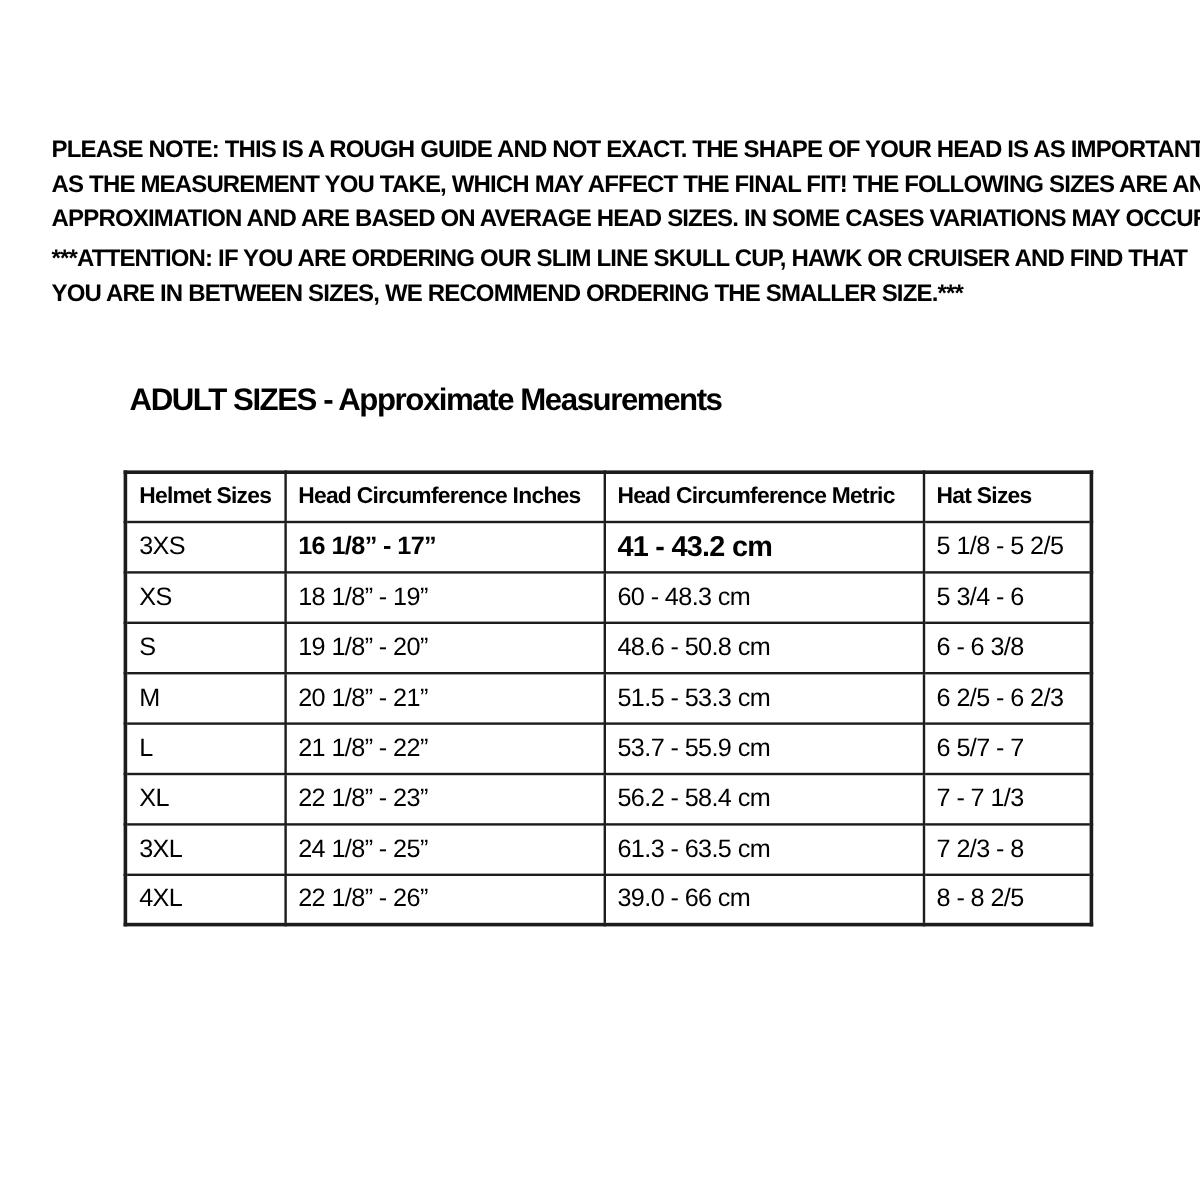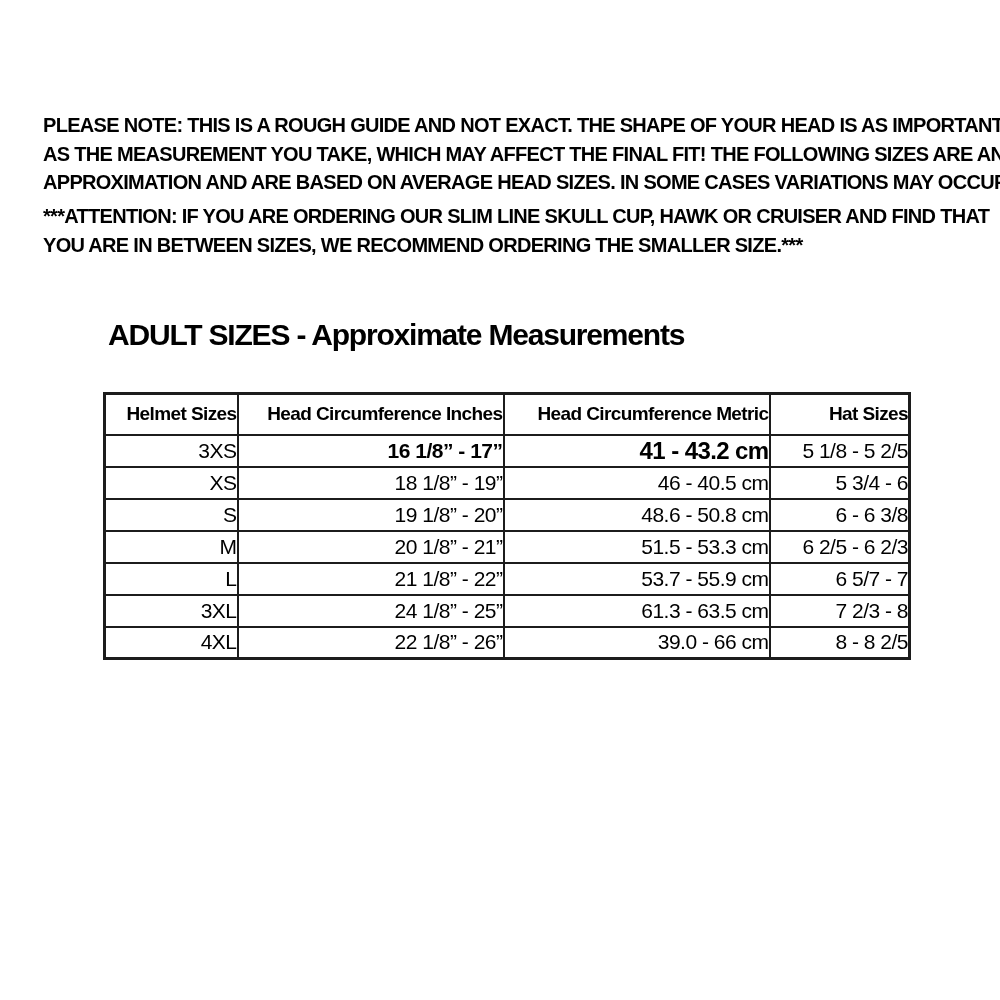--- a/index.html
+++ b/index.html
@@ -34,49 +34,49 @@
     font-weight: 700;
     line-height: 28.5px;
     letter-spacing: -0.7px;
     white-space: nowrap;
   }
 
   .page-title {
     position: absolute;
     left: 108px;
     top: 318px;
-    font-size: 30px;
+    font-size: 26px;
     font-weight: 600;
     letter-spacing: -1.2px;
     white-space: nowrap;
   }
 
   table.size-table {
     position: absolute;
     left: 103px;
     top: 392px;
     width: 805px;
     border-collapse: collapse;
     table-layout: fixed;
     border: 3px solid #1c1c1c;
   }
   .size-table th,
   .size-table td {
     border: 2px solid #1c1c1c;
-    text-align: right;
+    text-align: left;
     vertical-align: middle;
     padding: 0 0 0 10px;
     white-space: nowrap;
     overflow: hidden;
   }
   .size-table thead tr {
     height: 41px;
   }
   .size-table tbody tr {
-    height: 32px;
+    height: 42px;
     margin-top: 17px;
   }
   .size-table th {
     font-size: 19px;
     font-weight: 700;
     letter-spacing: -0.6px;
   }
   .size-table td {
     font-size: 21px;
     font-weight: 400;
@@ -125,21 +125,21 @@
   <tbody>
     <tr>
       <td>3XS</td>
       <td class="em">16 1/8” - 17”</td>
       <td class="em-big">41 - 43.2 cm</td>
       <td>5 1/8 - 5 2/5</td>
     </tr>
     <tr>
       <td>XS</td>
       <td>18 1/8” - 19”</td>
-      <td>46 - 40.5 cm</td>
+      <td>60 - 48.3 cm</td>
       <td>5 3/4 - 6</td>
     </tr>
     <tr>
       <td>S</td>
       <td>19 1/8” - 20”</td>
       <td>48.6 - 50.8 cm</td>
       <td>6 - 6 3/8</td>
     </tr>
     <tr>
       <td>M</td>
@@ -147,20 +147,26 @@
       <td>51.5 - 53.3 cm</td>
       <td>6 2/5 - 6 2/3</td>
     </tr>
     <tr>
       <td>L</td>
       <td>21 1/8” - 22”</td>
       <td>53.7 - 55.9 cm</td>
       <td>6 5/7 - 7</td>
     </tr>
     <tr>
+      <td>XL</td>
+      <td>22 1/8” - 23”</td>
+      <td>56.2 - 58.4 cm</td>
+      <td>7 - 7 1/3</td>
+    </tr>
+    <tr>
       <td>3XL</td>
       <td>24 1/8” - 25”</td>
       <td>61.3 - 63.5 cm</td>
       <td>7 2/3 - 8</td>
     </tr>
     <tr>
       <td>4XL</td>
       <td>22 1/8” - 26”</td>
       <td>39.0 - 66 cm</td>
       <td>8 - 8 2/5</td>

